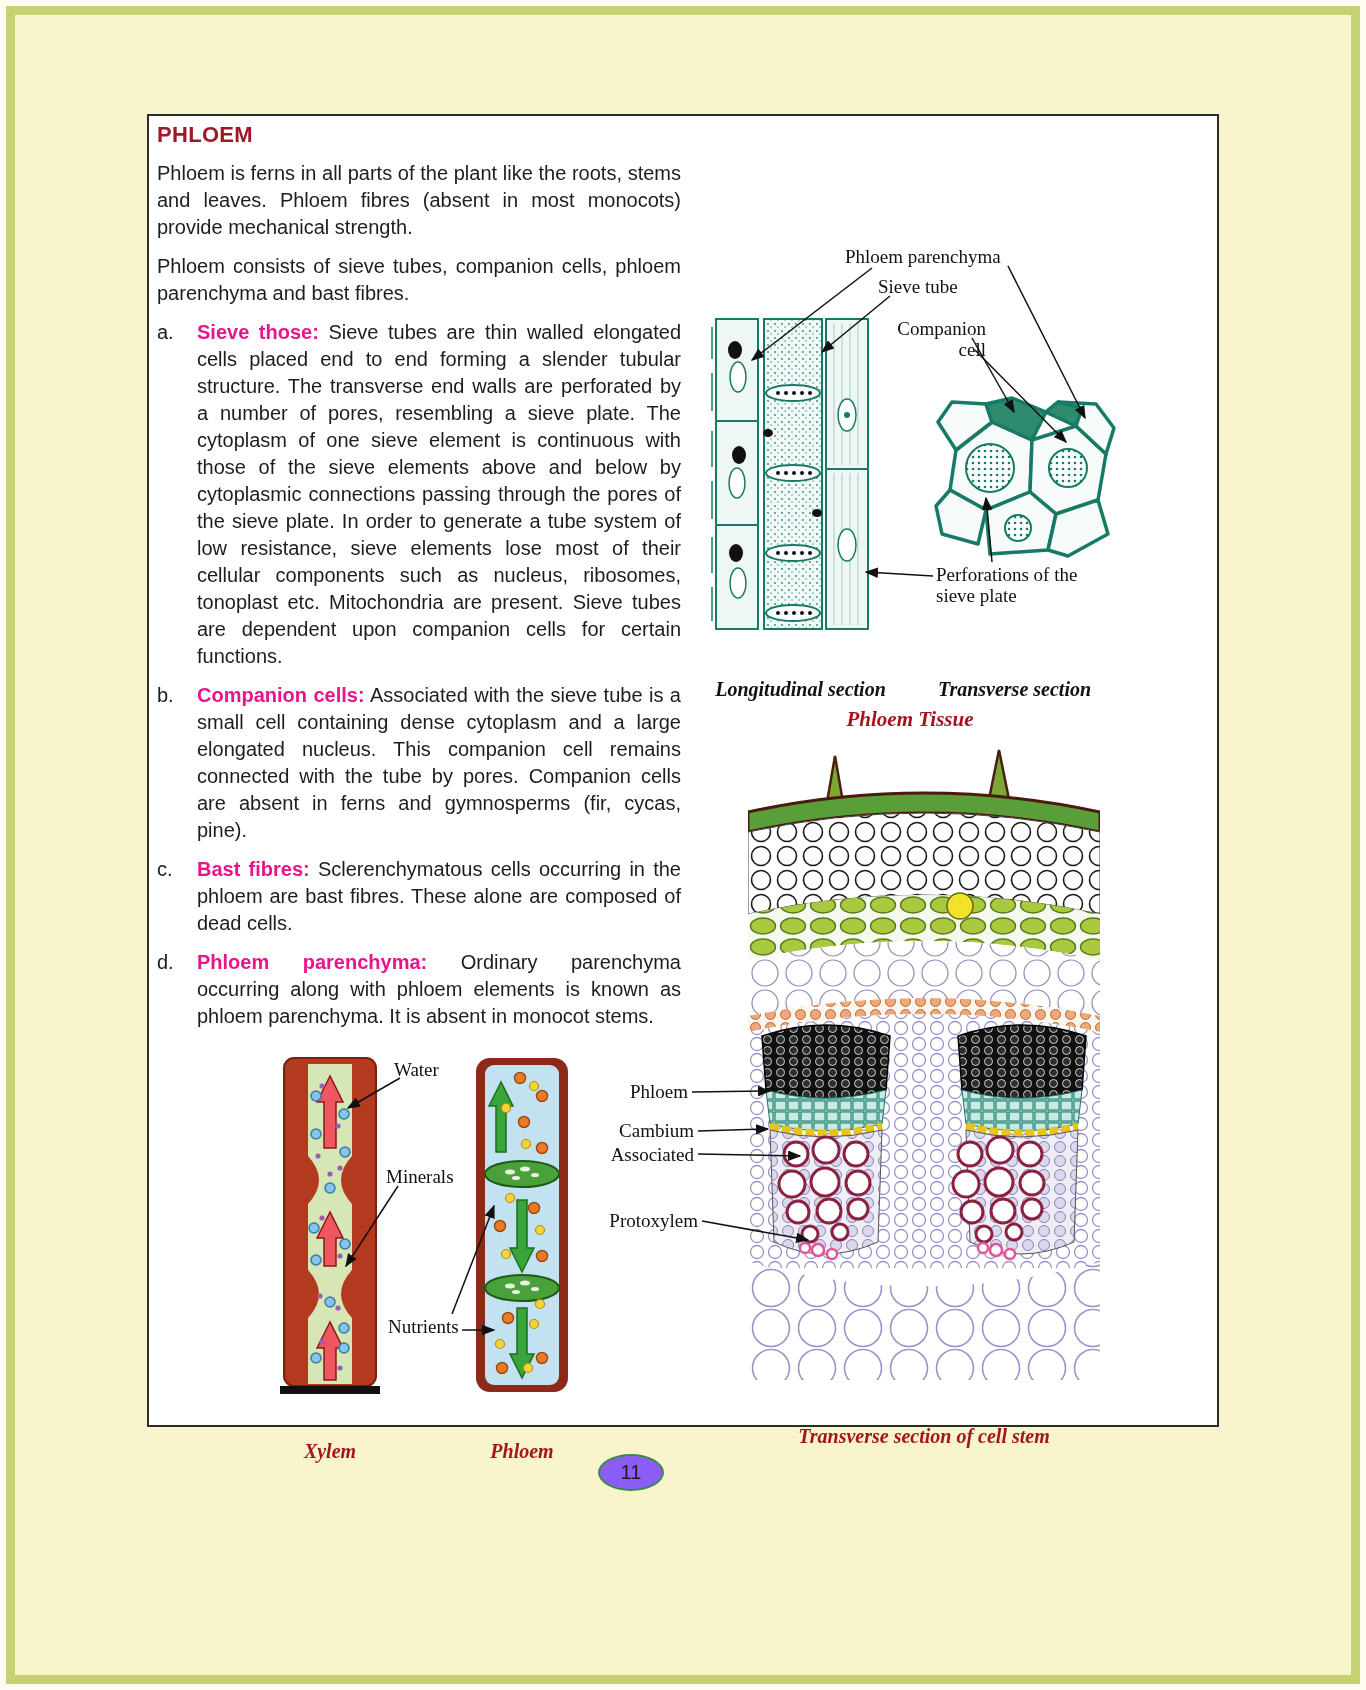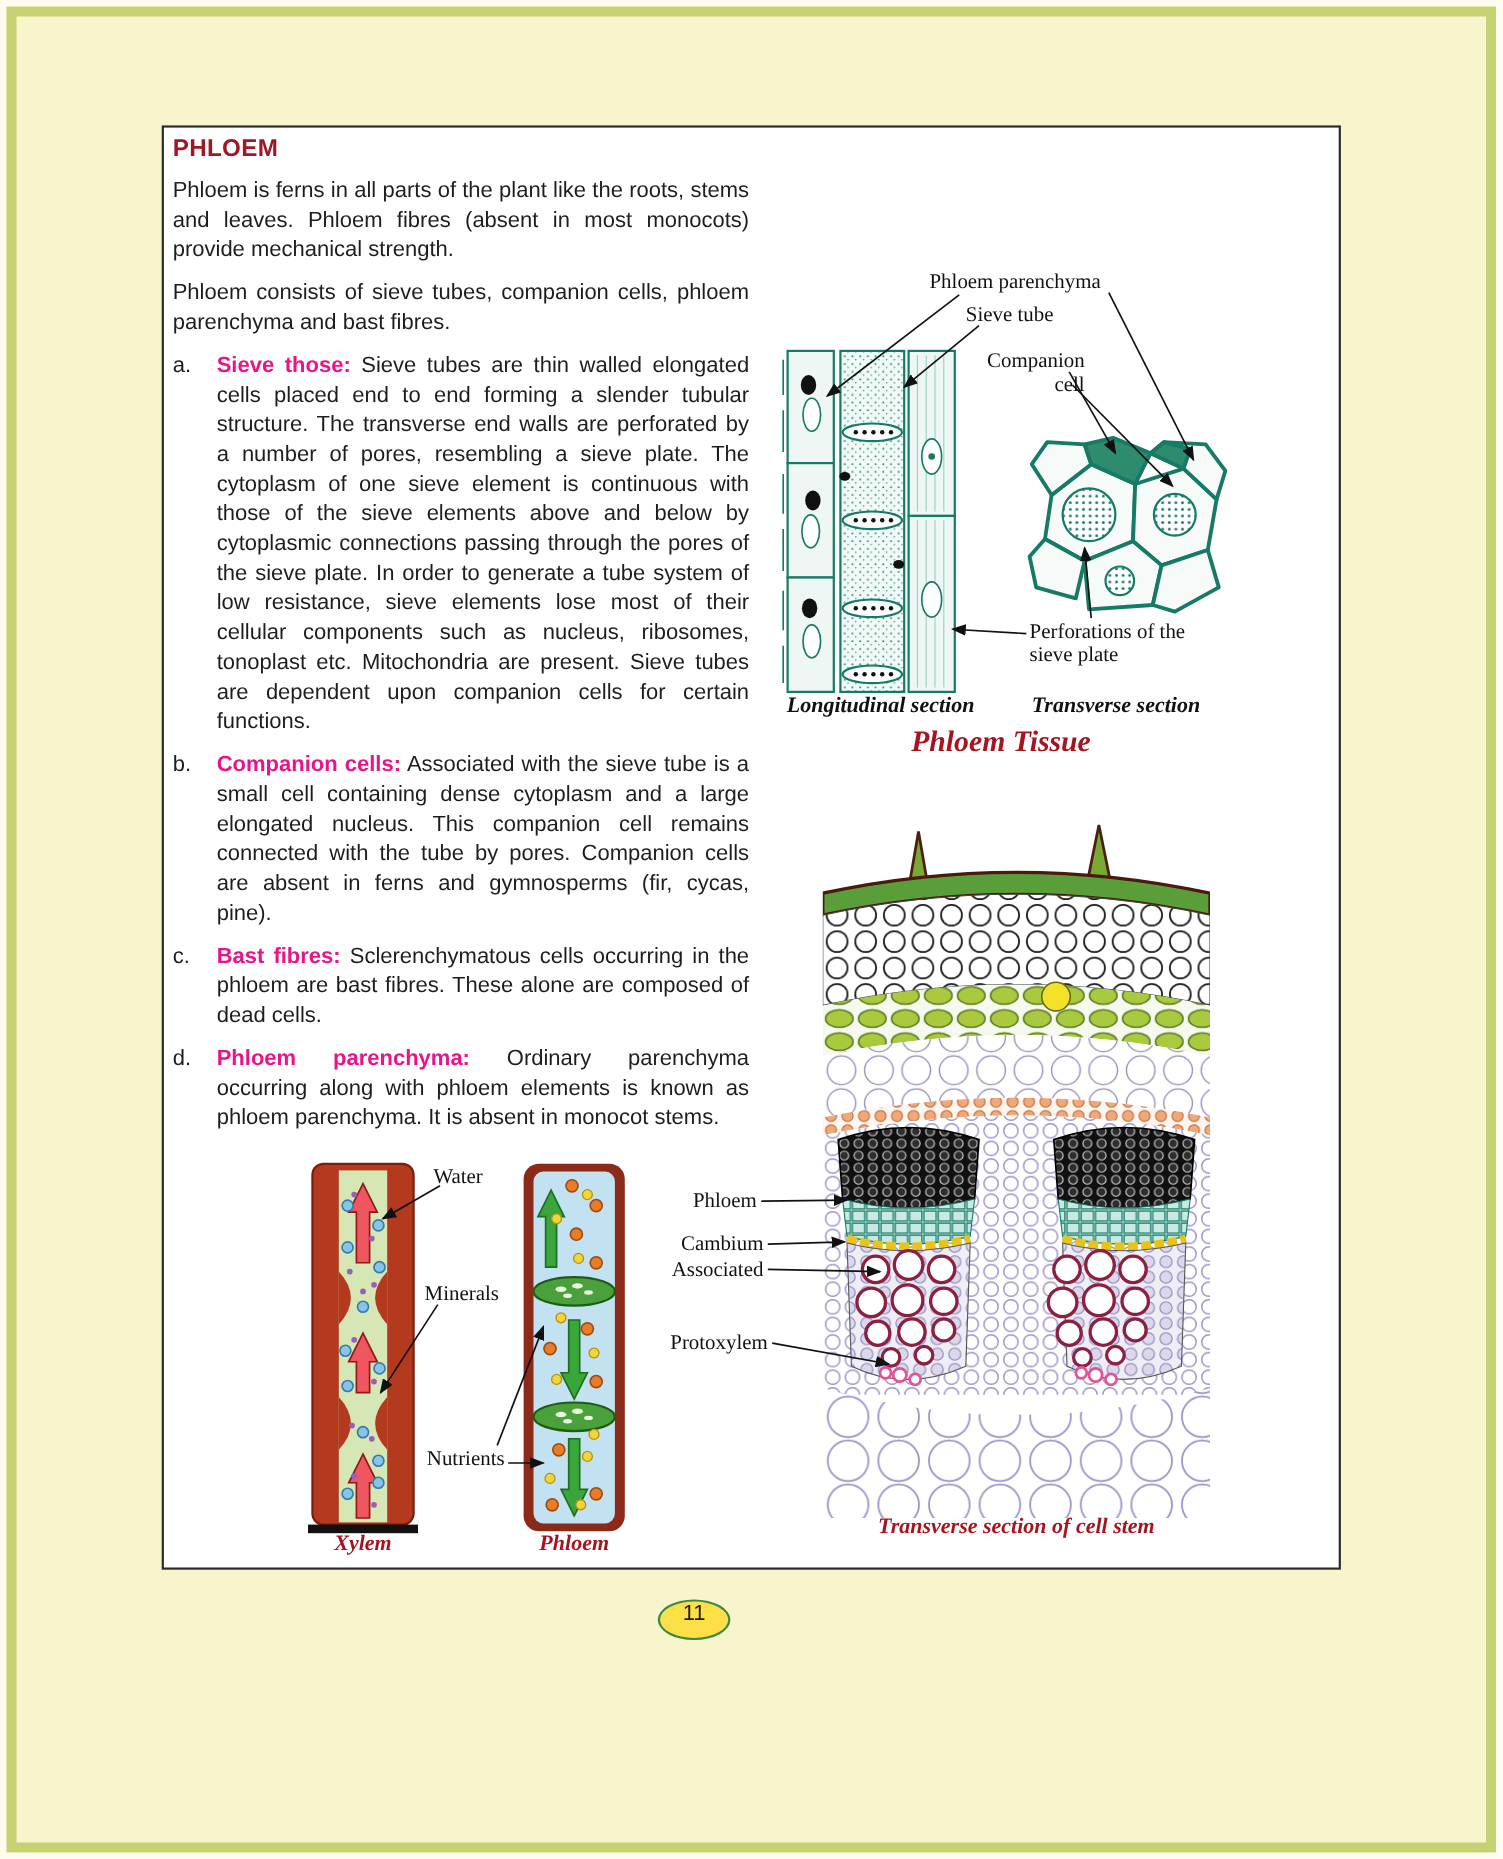--- a/index.html
+++ b/index.html
@@ -11,24 +11,24 @@
   .heading { font-size:22px; font-weight:bold; color:#a01828; margin-bottom:12px; letter-spacing:.3px; text-align:left; }
   .para { margin-bottom:12px; }
   .item { position:relative; padding-left:40px; margin-bottom:12px; }
   .item .marker { position:absolute; left:0; top:0; }
   .item .label { color:#e8148c; font-weight:bold; }
   b { font-weight:normal; }
   .fig { position:absolute; }
   .fig-label { position:absolute; font-family:"Liberation Serif",serif; font-size:19px; line-height:21px; color:#111; }
   .ta-r { text-align:right; }
   .ta-c { text-align:right; }
-  .cap-bi { position:absolute; font-family:"Liberation Serif",serif; font-size:20px; font-weight:bold; font-style:italic; color:#111; text-align:center; }
+  .cap-bi { position:absolute; font-family:"Liberation Serif",serif; font-size:20px; font-weight:bold; font-style:italic; color:#111; text-align:center;margin-top:48px; }
   .cap-red { color:#a51520; }
-  .cap-lg { font-size:27px; }
-  .page-oval { position:absolute; left:598px; top:1454px; width:66px; height:37px; border:2px solid #3a8a46; border-radius:50%; background:#fde047; display:flex; justify-content:center; font-size:20px; }
+  .cap-lg { font-size:21px; }
+  .page-oval { position:absolute; left:598px; top:1454px; width:66px; height:37px; border:2px solid #3a8a46; border-radius:50%; background:#8b5cf6; display:flex; align-items:center; justify-content:center; font-size:20px; }
   #arrows { position:absolute; left:0; top:0; pointer-events:none; }
 </style>
 </head>
 <body>
 
 <div class="frame"></div>
 <div class="content-box"></div>
 
 <div class="text-col">
   <div class="heading">PHLOEM</div>

